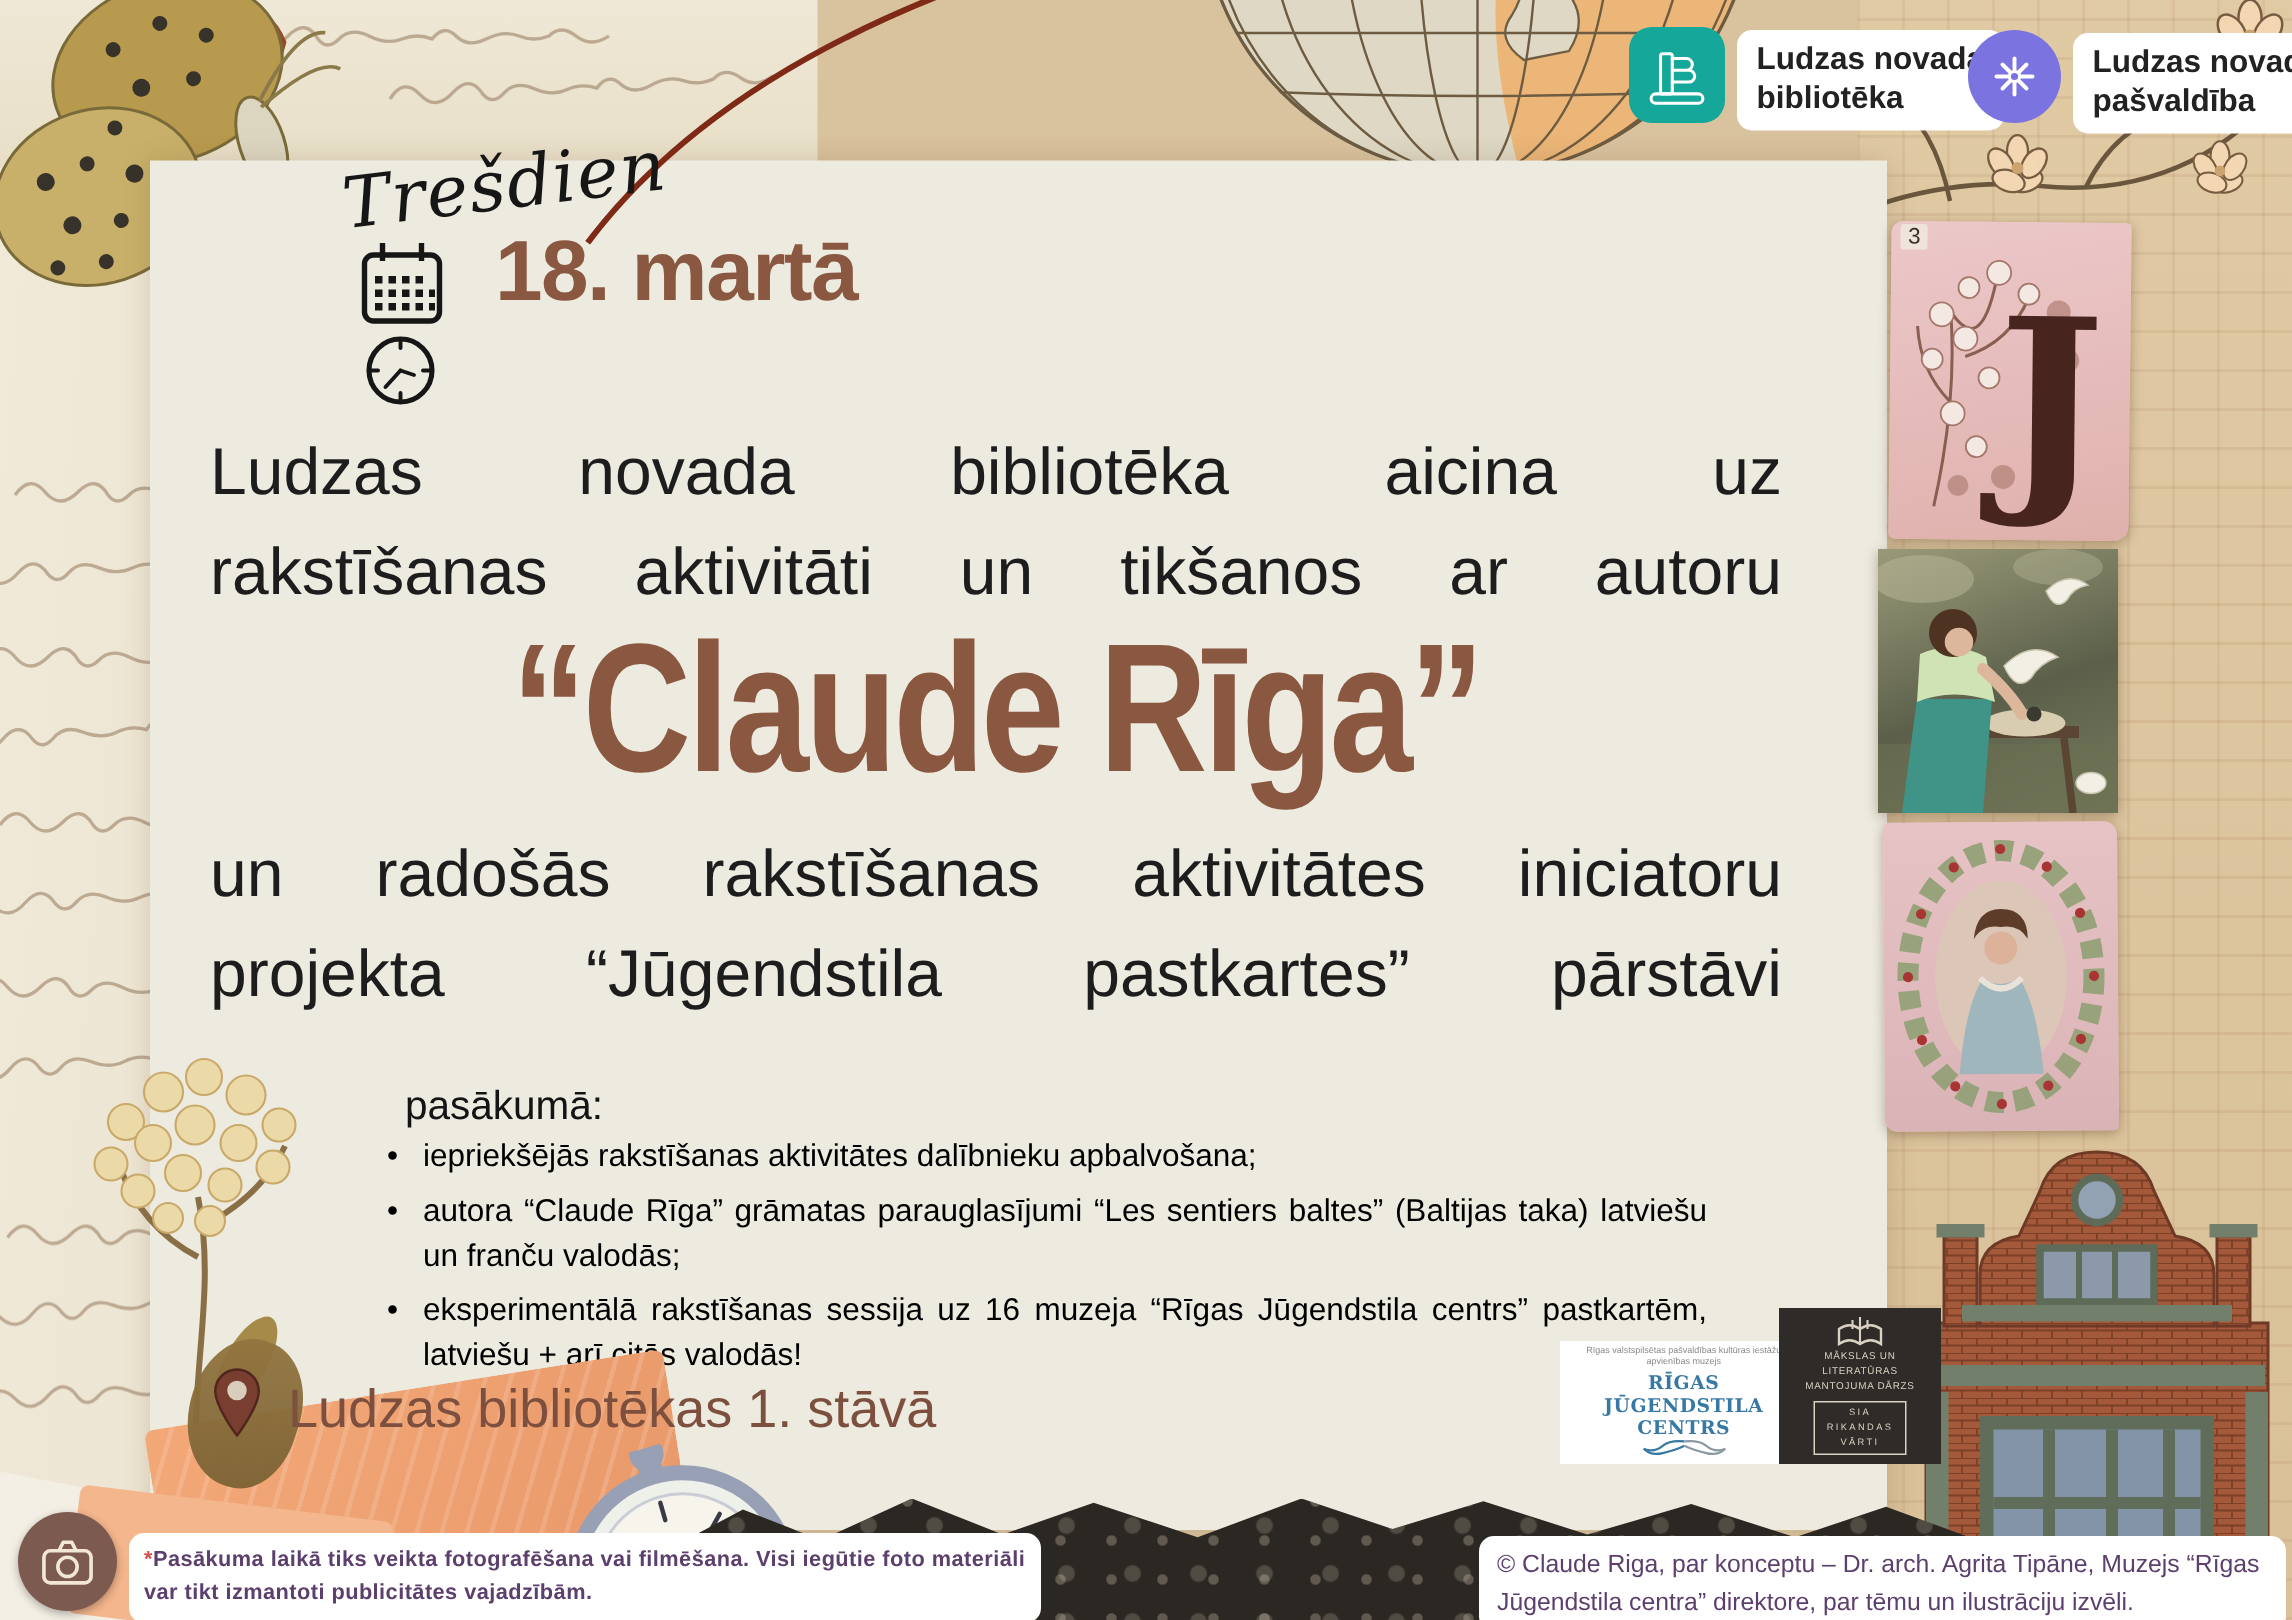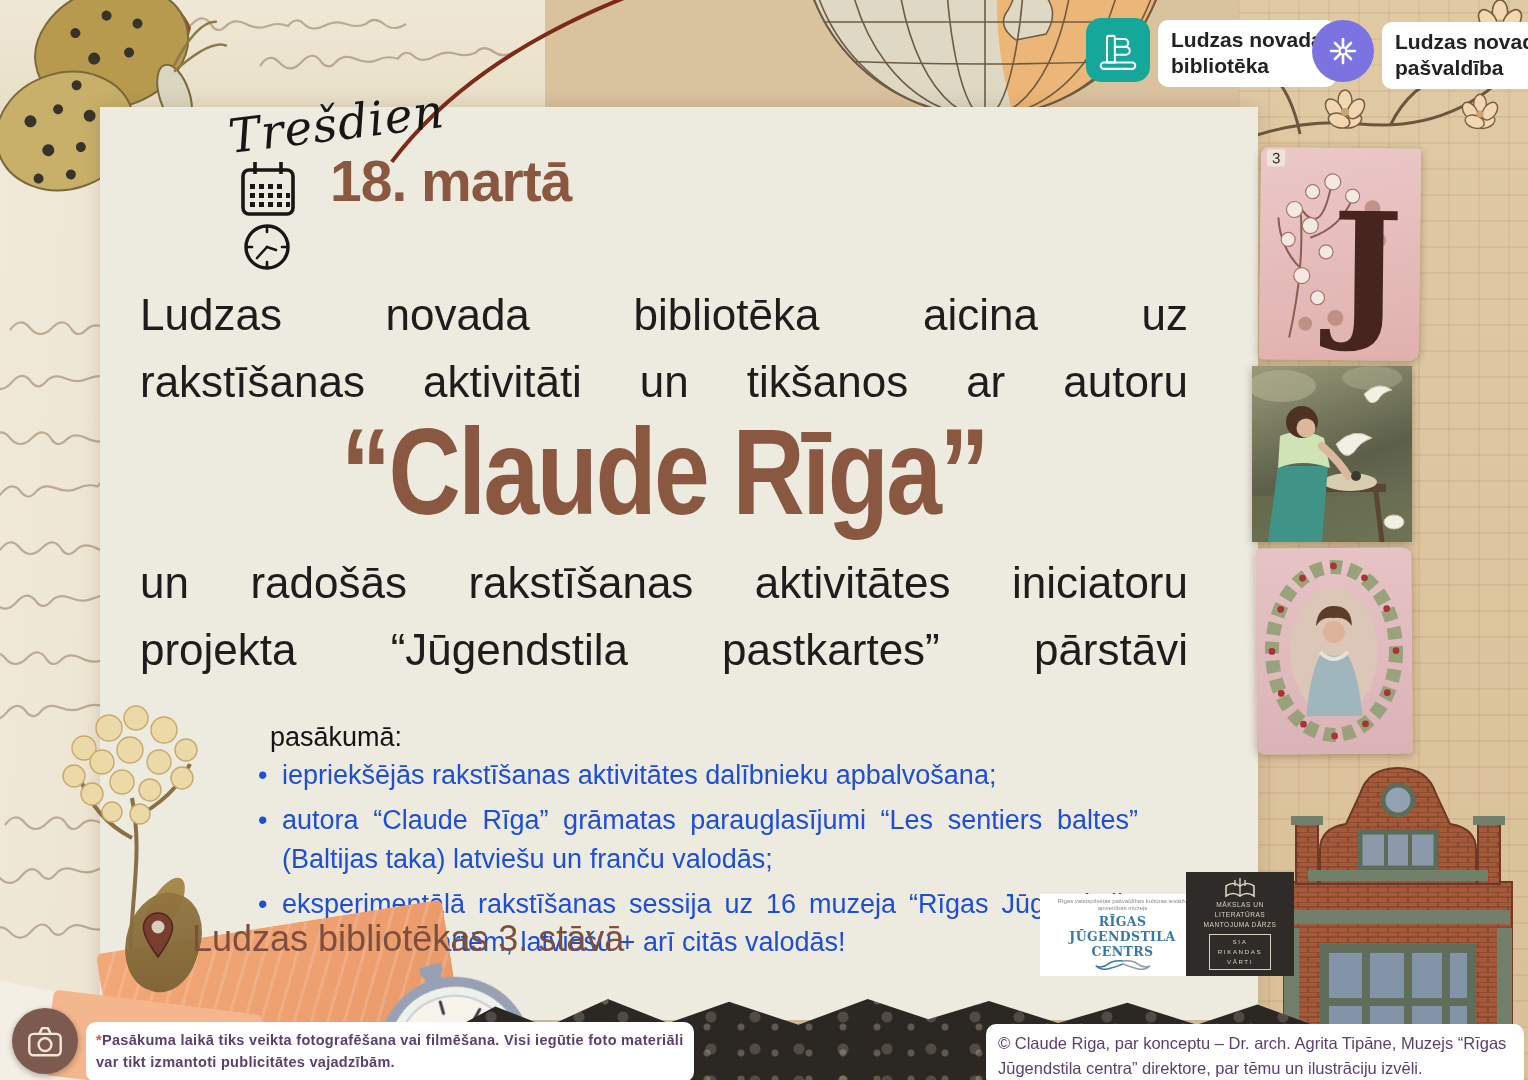--- a/index.html
+++ b/index.html
@@ -39,21 +39,21 @@
   .clk-icon{position:absolute;left:242px;top:222px;width:50px;height:50px;}
   .time{position:absolute;left:330px;top:216px;font-size:44px;color:#1b1b1b;}
   .para{position:absolute;left:140px;width:1048px;font-size:44px;color:#1d1d1d;line-height:1.52;}
   .para .jline{text-align:justify;text-align-last:justify;}
   .intro{top:282px;} .subtitle{top:550px;}
   .title-wrap{position:absolute;left:140px;top:402px;width:1048px;text-align:center;}
   .title{display:inline-block;font-size:122px;font-weight:800;color:#8a5741;
     transform:scaleX(.82);transform-origin:center;letter-spacing:-3px;white-space:nowrap;}
   .agenda-label{position:absolute;left:224px;top:722px;font-size:27px;color:#141414;margin-left:46px;}
   .agenda{position:absolute;left:282px;top:756px;width:856px;margin:0;padding:0;list-style:none;
-    font-size:27px;color:#1d4ed8;line-height:1.42;}
+    font-size:21px;color:#000000;line-height:1.42;}
   .agenda li{position:relative;margin-bottom:7px;text-align:justify;}
   .agenda li::before{content:"•";position:absolute;left:-24px;top:0;}
   .pin{position:absolute;left:142px;top:912px;width:32px;height:46px;}
   .location{position:absolute;left:192px;top:918px;font-size:36px;color:#7d4f3e;}
   
   .card{position:absolute;box-shadow:0 2px 8px rgba(70,40,20,.35);}
   .card-j{left:1260px;top:148px;width:160px;height:212px;transform:rotate(.6deg);
     background:linear-gradient(170deg,#ecc8c9,#dfb1ad);border-radius:8px 3px 10px 4px;}
   .corner-num{position:absolute;left:6px;top:2px;font-size:15px;color:#3c2c26;
     background:#efe4da;padding:0 5px;border-radius:2px;}
@@ -332,21 +332,21 @@
   </div>
   <div class="white-scrap"></div>
   <div class="orange-scrap"></div>
   <div class="peach-scrap"></div>
   <div class="olive-leaf"></div>
 
   <svg class="pin" viewBox="0 0 32 46">
     <path d="M16 1 C8 1 1.5 7.5 1.5 15.5 C1.5 26 16 45 16 45 S30.5 26 30.5 15.5 C30.5 7.5 24 1 16 1 Z" fill="#7a3e30" stroke="#4f261d" stroke-width="1.6"></path>
     <circle cx="16" cy="15" r="6.5" fill="#d9cdbc"></circle>
   </svg>
-  <div class="location">Ludzas bibliotēkas 3. stāvā</div>
+  <div class="location">Ludzas bibliotēkas 1. stāvā</div>
 
   <div class="card card-j">
     <span class="corner-num">3</span>
     <svg width="160" height="212" viewBox="0 0 160 212">
       <g stroke="#8a5f52" stroke-width="2" fill="none">
         <path d="M30 190 Q45 120 40 60 Q60 90 70 40 M40 120 Q20 100 18 70 M50 90 Q80 80 92 50"></path>
       </g>
       <g fill="#f4e9e2" stroke="#a5766a" stroke-width="1.2">
         <circle cx="34" cy="62" r="8"></circle>
           <circle cx="52" cy="44" r="7"></circle>

